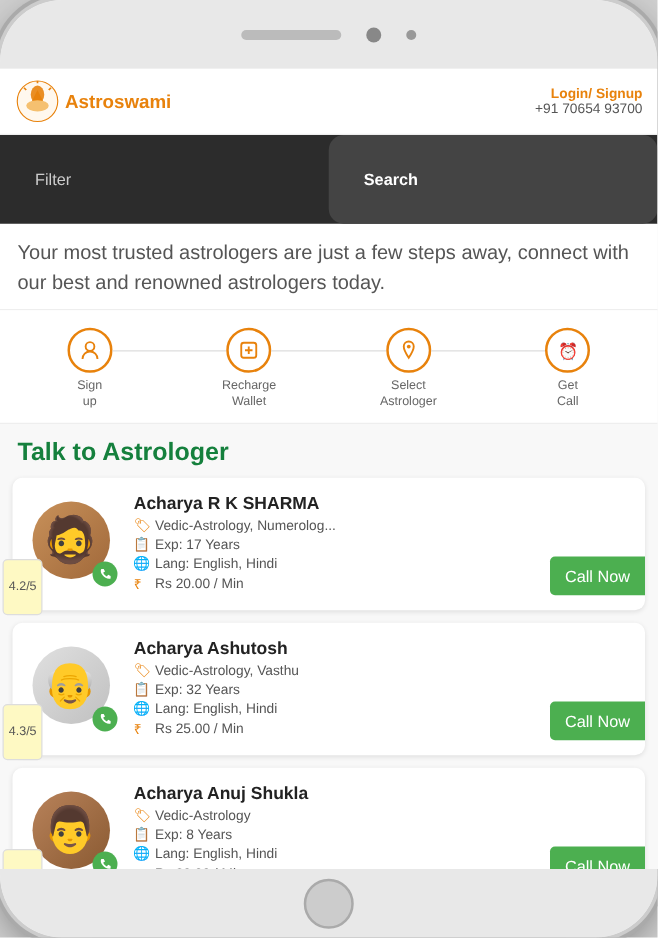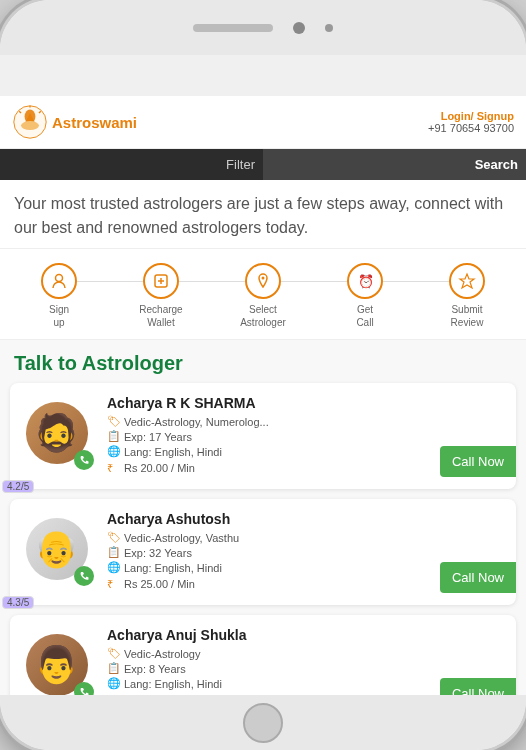--- a/index.html
+++ b/index.html
@@ -49,21 +49,20 @@
       height: 8px;
       background: #999;
       border-radius: 50%;
     }
     .phone-screen {
       flex: 1;
       background: #fff;
       overflow: hidden;
       display: flex;
       flex-direction: column;
-      margin-top: 41px;
     }
     .phone-bottom {
       background: #e8e8e8;
       height: 55px;
       flex-shrink: 0;
       border-radius: 0 0 50px 50px;
       display: flex;
       align-items: center;
       justify-content: center;
     }
@@ -106,25 +105,26 @@
       color: #555;
     }
 
     
     .nav-tabs {
       background: #2c2c2c;
       display: flex;
     }
     .nav-tab {
       flex: 1;
-      padding: 8px;
-      text-align: right;
+      padding: 28px;
+      text-align: left;
       font-size: 13px;
       color: #ccc;
       cursor: pointer;
+      border-radius: 12px;
     }
     .nav-tab.active {
       background: #444;
       color: #fff;
       font-weight: bold;
     }
 
     
     .main-content {
       flex: 1;
@@ -239,25 +239,25 @@
       display: flex;
       align-items: center;
       justify-content: center;
       color: #fff;
       font-size: 10px;
     }
     .rating-badge {
       position: absolute;
       bottom: -4px;
       left: -8px;
-      background: #c4b5fd;
+      background: #fef9c3;
       border: 1px solid #ddd;
       border-radius: 4px;
       font-size: 10px;
-      padding: 0 4px;
+      padding: 16px 4px;
       color: #555;
       white-space: nowrap;
     }
     .card-left {
       display: flex;
       flex-direction: column;
       align-items: center;
       flex-shrink: 0;
       width: 75px;
     }
@@ -390,28 +390,20 @@
 
           <div class="step-item">
             <div class="step-circle">
               <svg width="18" height="18" viewBox="0 0 18 18">
                   <text x="2" y="14" font-size="13" fill="#e8820c">⏰</text>
                 </svg>
             </div>
             <div class="step-label">Get<br>Call</div>
           </div>
 
-          <div class="step-item">
-            <div class="step-circle">
-              <svg width="18" height="18" viewBox="0 0 18 18">
-                  <polygon points="9,2 11,7 16,7 12,10 14,16 9,13 4,16 6,10 2,7 7,7" stroke="#e8820c" stroke-width="1.2" fill="none"></polygon>
-                </svg>
-            </div>
-            <div class="step-label">Submit<br>Review</div>
-          </div>
 
         </div>
       </div>
 
       <div class="section-title">Talk to Astrologer</div>
 
       <div>
 
         <div class="card">
           <div class="card-left">

